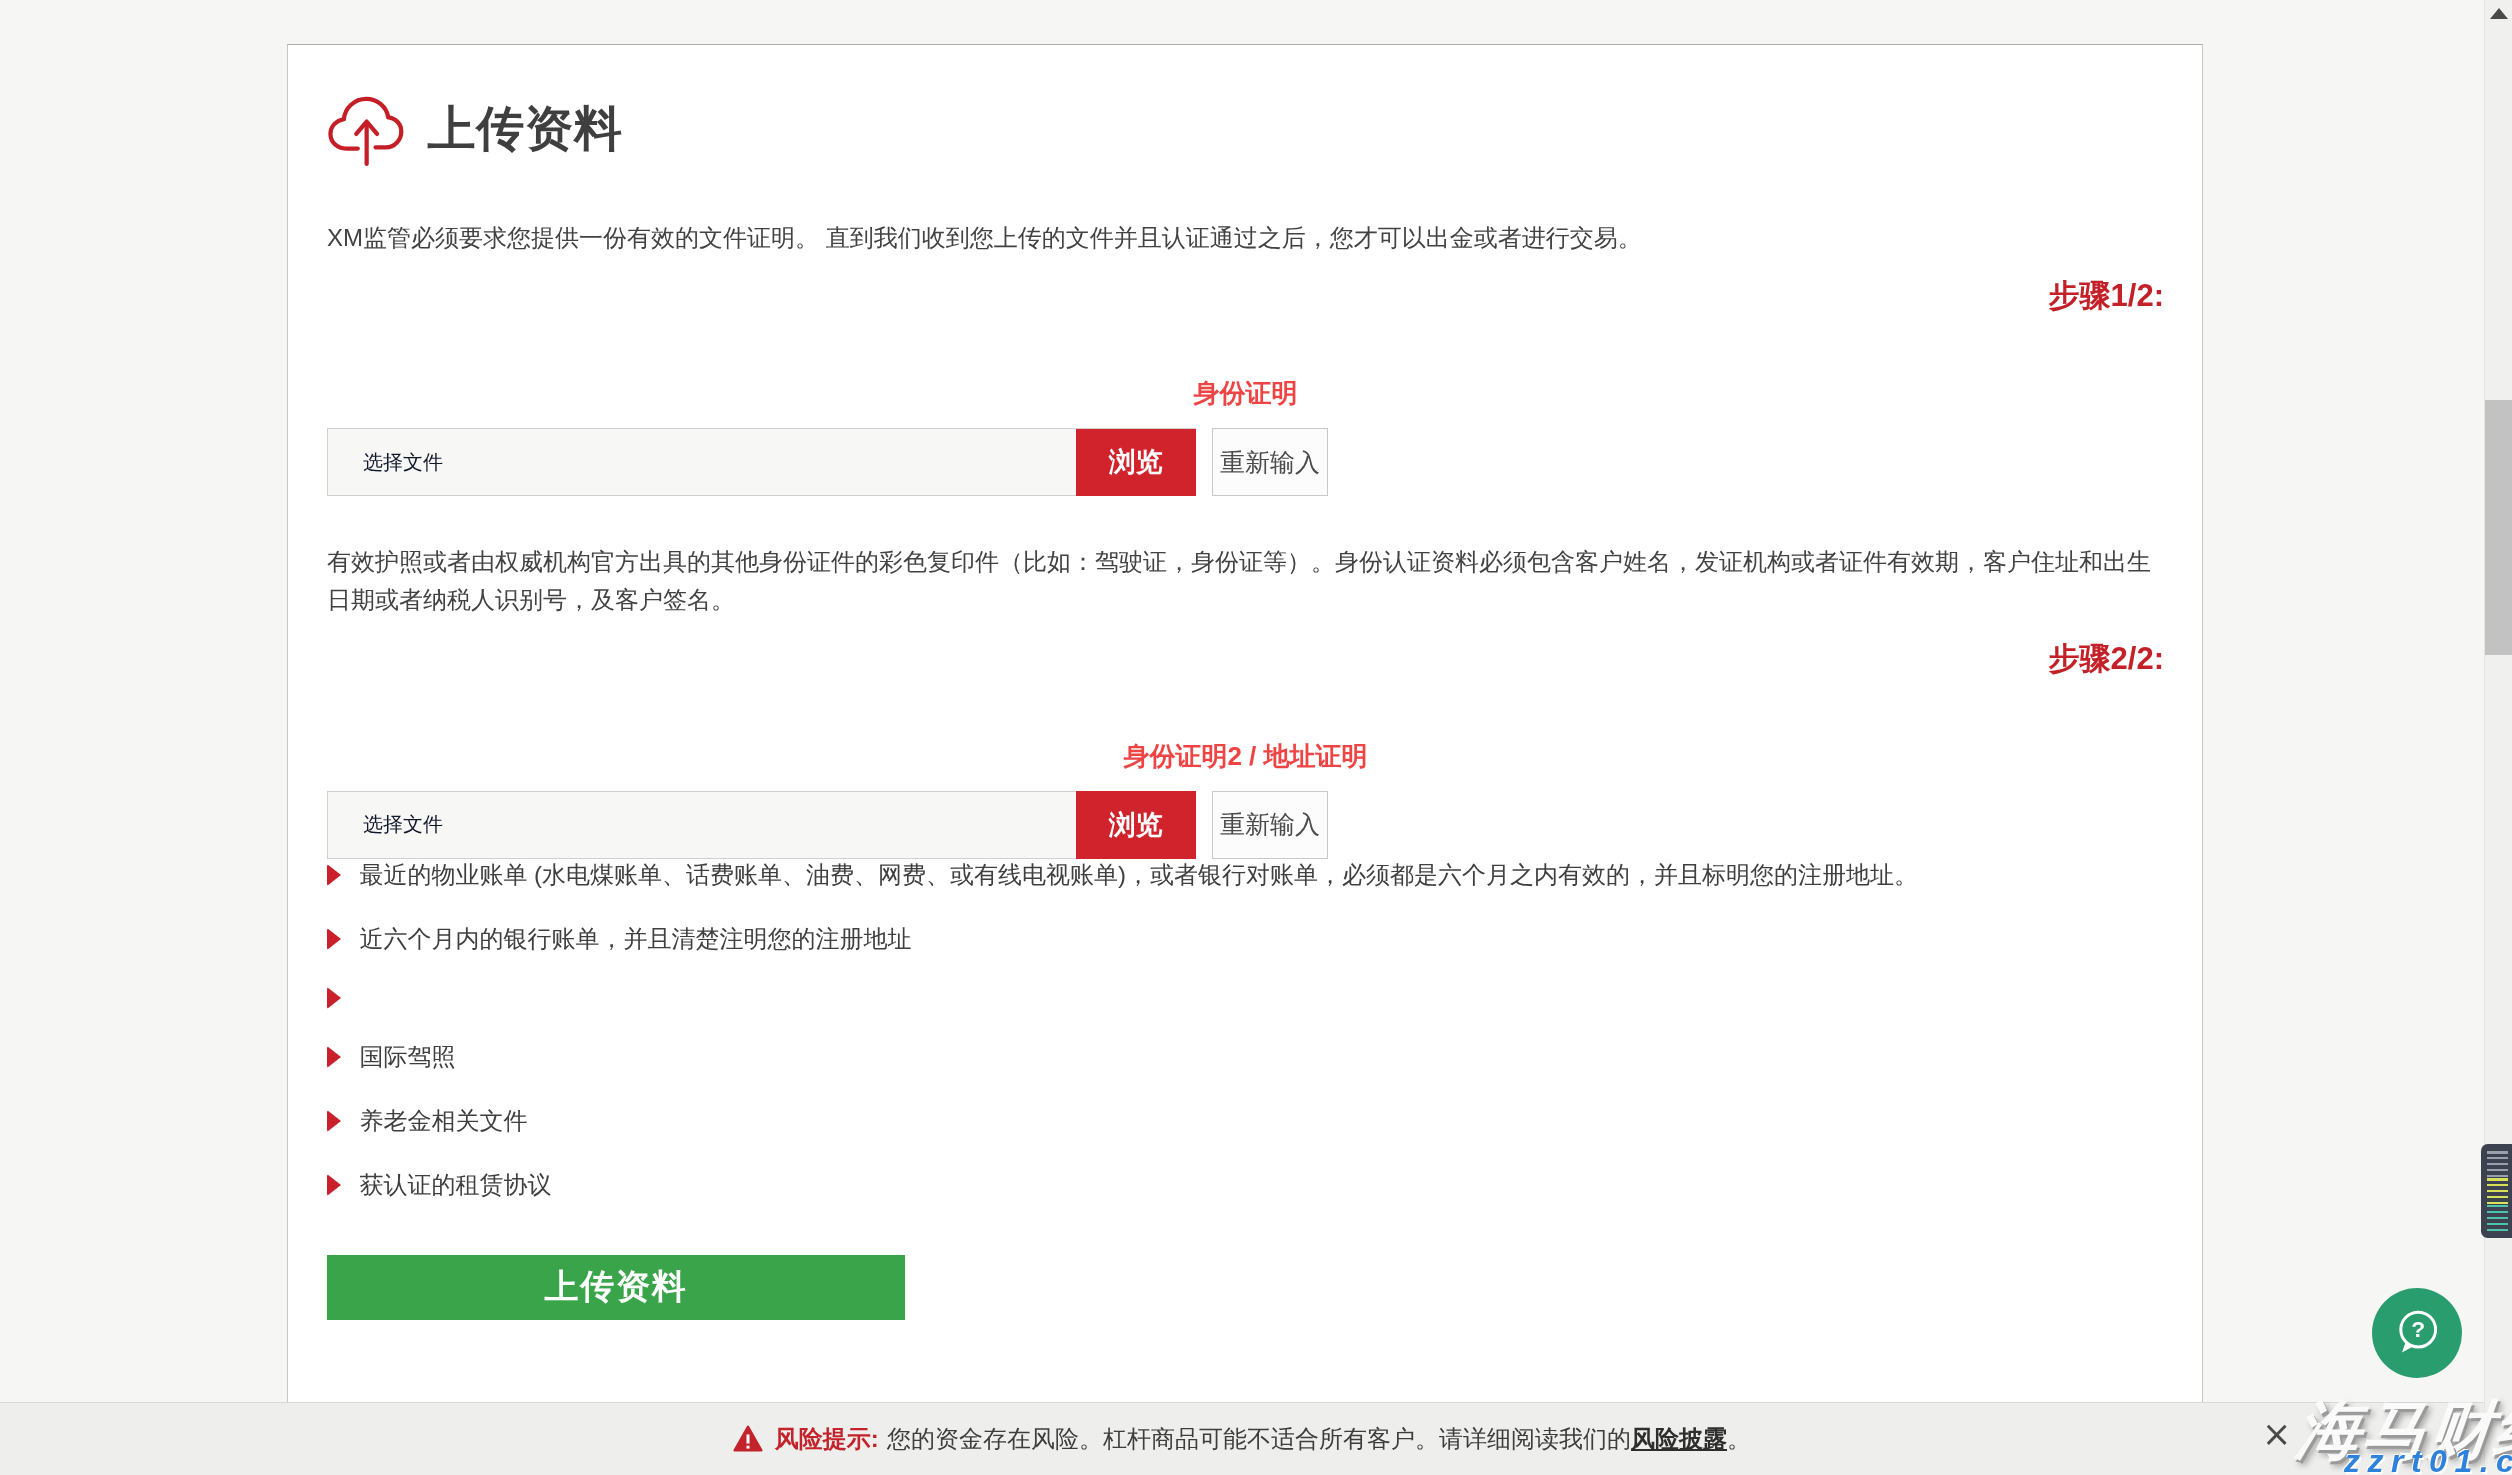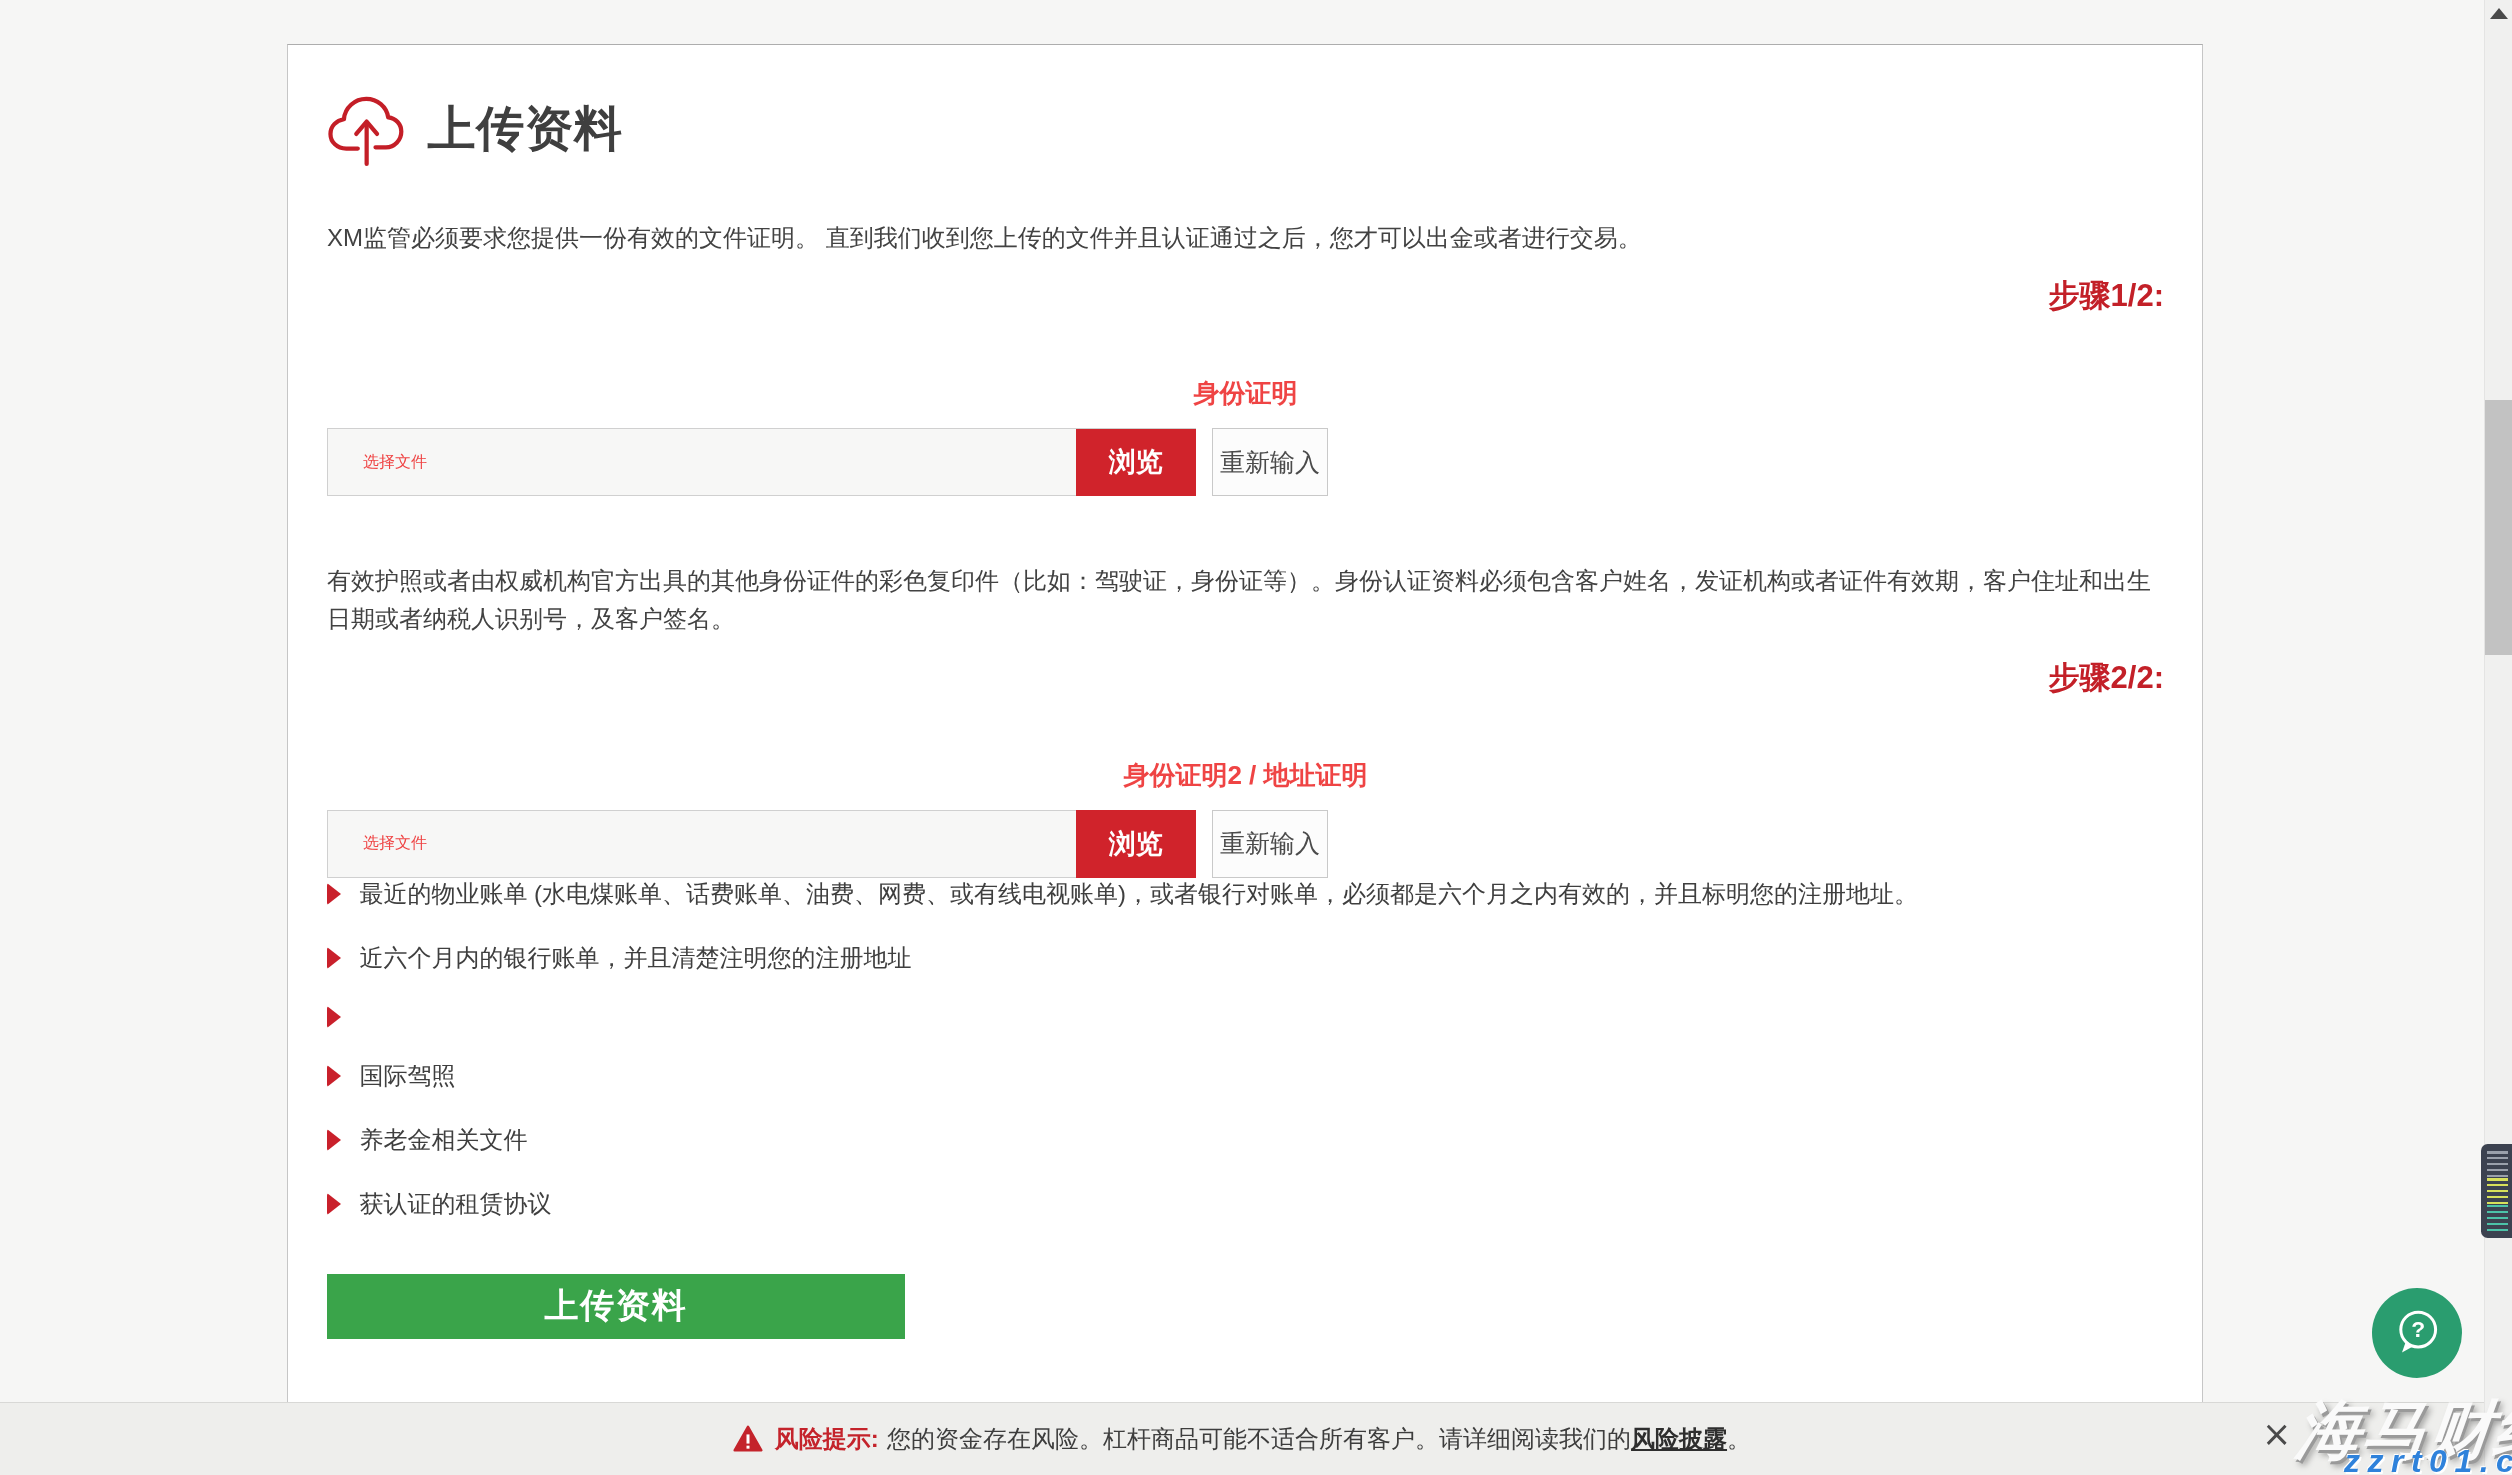--- a/index.html
+++ b/index.html
@@ -33,37 +33,37 @@
 
   .field-label{ margin-top:59px; font-size:26px; font-weight:bold; color:#ef4444;text-align:center; }
 
   .file-row{ margin-top:17px; display:flex; align-items:stretch; height:68px; }
   .file-input{
     width:869px; display:flex; align-items:stretch;
     background:#f7f7f6; border:0.8px solid #d0d0d0;
   }
   .file-placeholder{
     flex:1; display:flex; align-items:center;
-    padding-left:35px; font-size:16px; color:#ef4444;
+    padding-left:35px; font-size:20px; color:#0f172a;
   }
   .browse-btn{
     width:120px; margin:-0.8px -0.8px -0.8px 16px;
     background:#d0232b; color:#ffffff;
     font-size:27px; font-weight:bold;
     display:flex; align-items:center; justify-content:center;
     border:none; cursor:pointer;
   }
   .reset-btn{
     width:116px; margin-left:16px;
     background:#fcfcfc; border:0.8px solid #c9c9c9; color:#4b4b4b;
     font-size:25px; display:flex; align-items:center; justify-content:center;
     cursor:pointer;
   }
 
-  .desc{ margin-top:66px; font-size:24px; line-height:38px; color:#424242; max-width:1835px; }
+  .desc{ margin-top:47px; font-size:24px; line-height:38px; color:#424242; max-width:1835px; }
 
   .doc-list{ list-style:none; }
   .doc-list li{
     display:flex; align-items:center; gap:18.4px;
     margin-bottom:32px; font-size:24px; color:#3f3f3f;
   }
   .tri{
     width:0; height:0; flex:0 0 auto;
     border-left:14.2px solid #c9202b;
     border-top:11px solid transparent;

